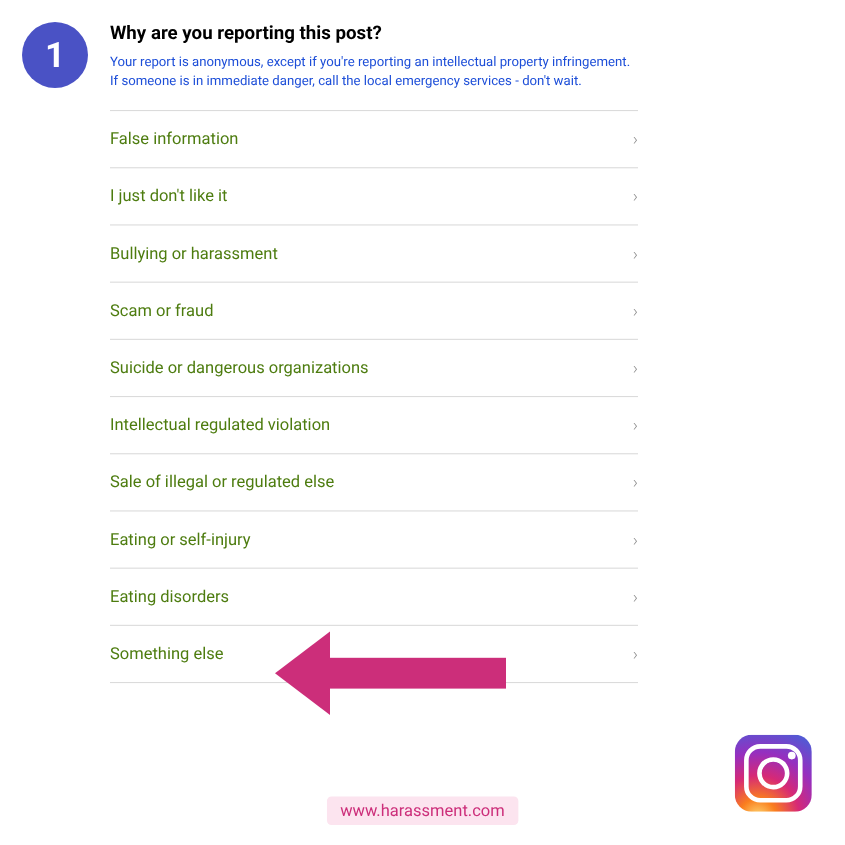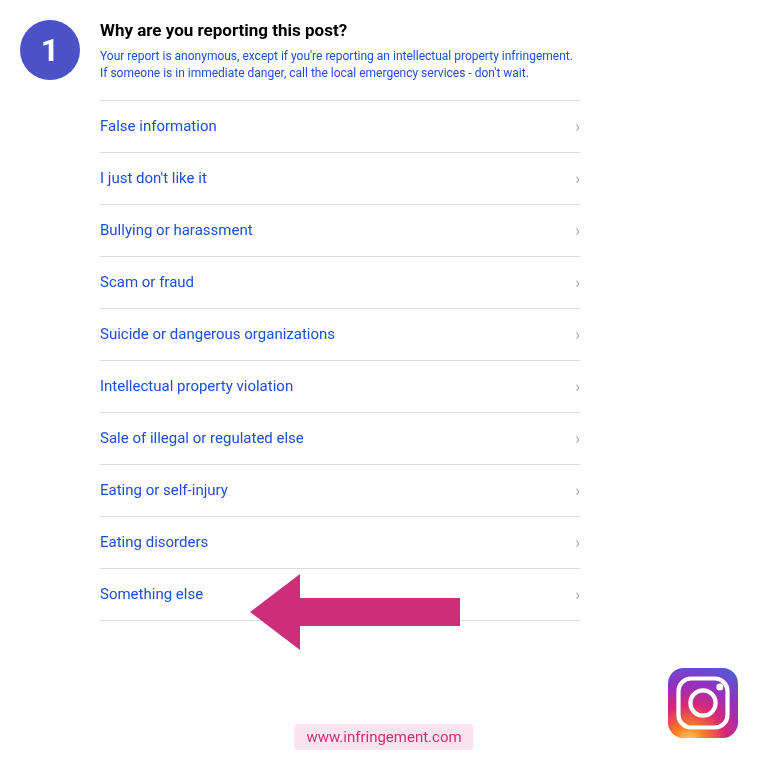--- a/index.html
+++ b/index.html
@@ -74,21 +74,21 @@
       cursor: pointer;
       position: relative;
     }
 
     .menu-item:first-child {
       border-top: 1px solid #dbdbdb;
     }
 
     .menu-item-label {
       font-size: 15px;
-      color: #1d4ed8;
+      color: #4d7c0f;
       font-weight: 400;
     }
 
     .chevron-icon {
       color: #8e8e8e;
       font-size: 16px;
       font-weight: 300;
     }
 
     
@@ -175,21 +175,21 @@
         <span class="menu-item-label">Scam or fraud</span>
         <span class="chevron-icon">›</span>
       </li>
 
       <li class="menu-item">
         <span class="menu-item-label">Suicide or dangerous organizations</span>
         <span class="chevron-icon">›</span>
       </li>
 
       <li class="menu-item">
-        <span class="menu-item-label">Intellectual property violation</span>
+        <span class="menu-item-label">Intellectual regulated violation</span>
         <span class="chevron-icon">›</span>
       </li>
 
       <li class="menu-item">
         <span class="menu-item-label">Sale of illegal or regulated else</span>
         <span class="chevron-icon">›</span>
       </li>
 
       <li class="menu-item">
         <span class="menu-item-label">Eating or self-injury</span>
@@ -226,16 +226,16 @@
         </radialGradient>
       </defs>
       <rect width="100" height="100" rx="22" ry="22" fill="url(#ig-grad)"></rect>
       <rect x="15" y="15" width="70" height="70" rx="18" ry="18" fill="none" stroke="white" stroke-width="6"></rect>
       <circle cx="50" cy="50" r="18" fill="none" stroke="white" stroke-width="6"></circle>
       <circle cx="74" cy="27" r="5" fill="white"></circle>
     </svg>
   </div>
 
   <div class="watermark">
-    <span>www.infringement.com</span>
+    <span>www.harassment.com</span>
   </div>
 
 </div>
 
 </body></html>

